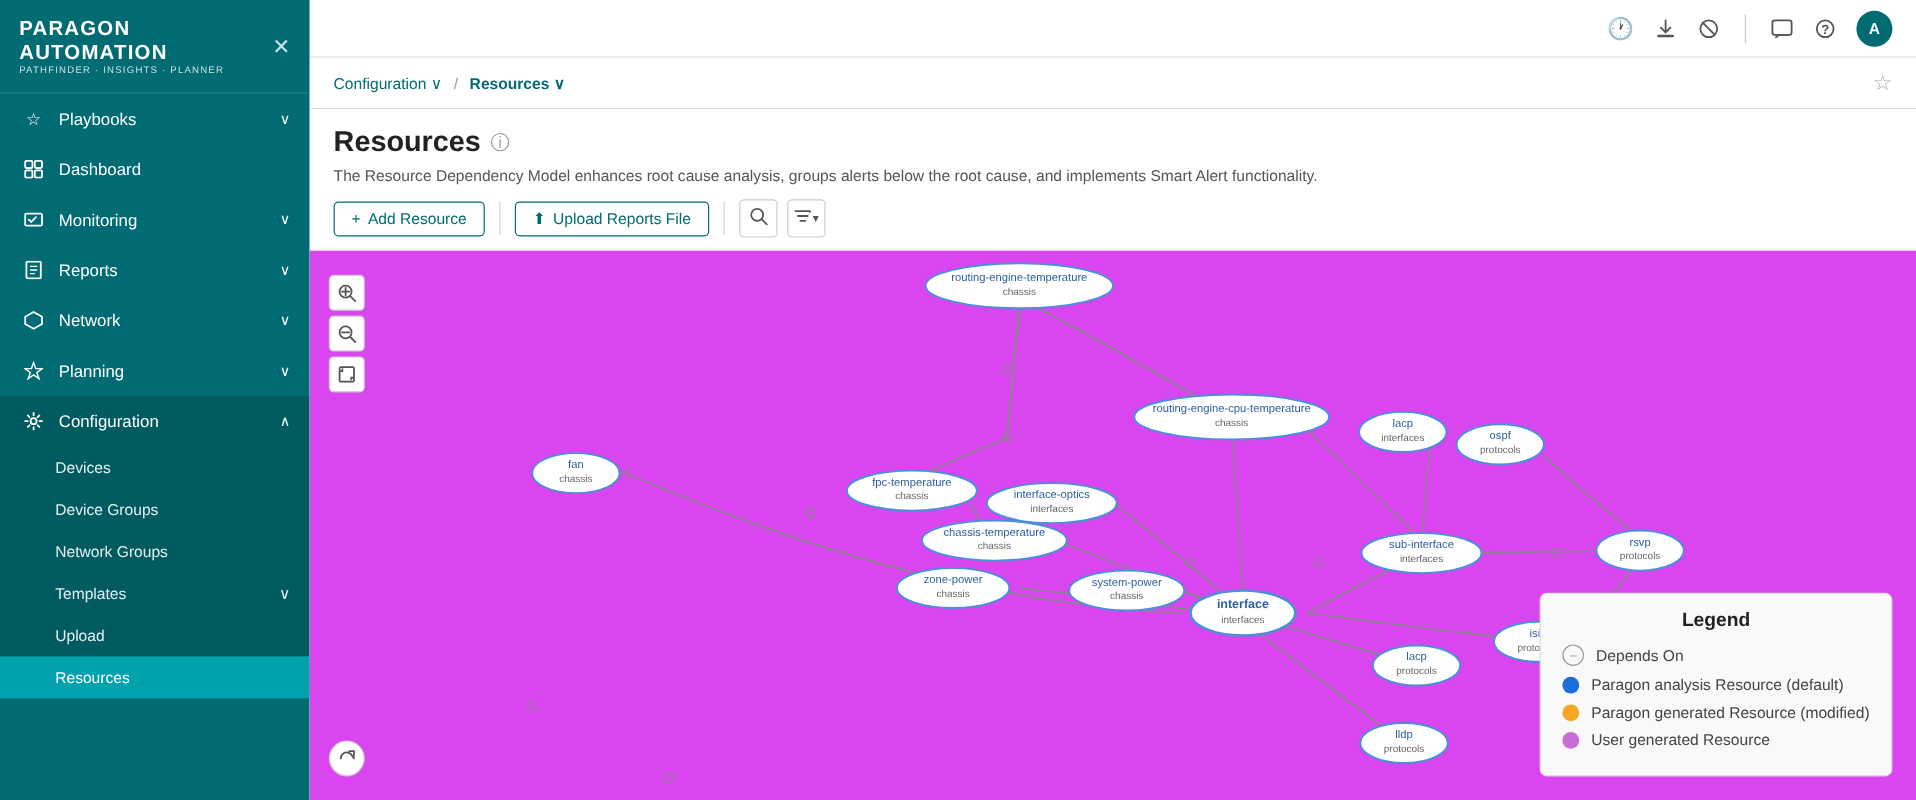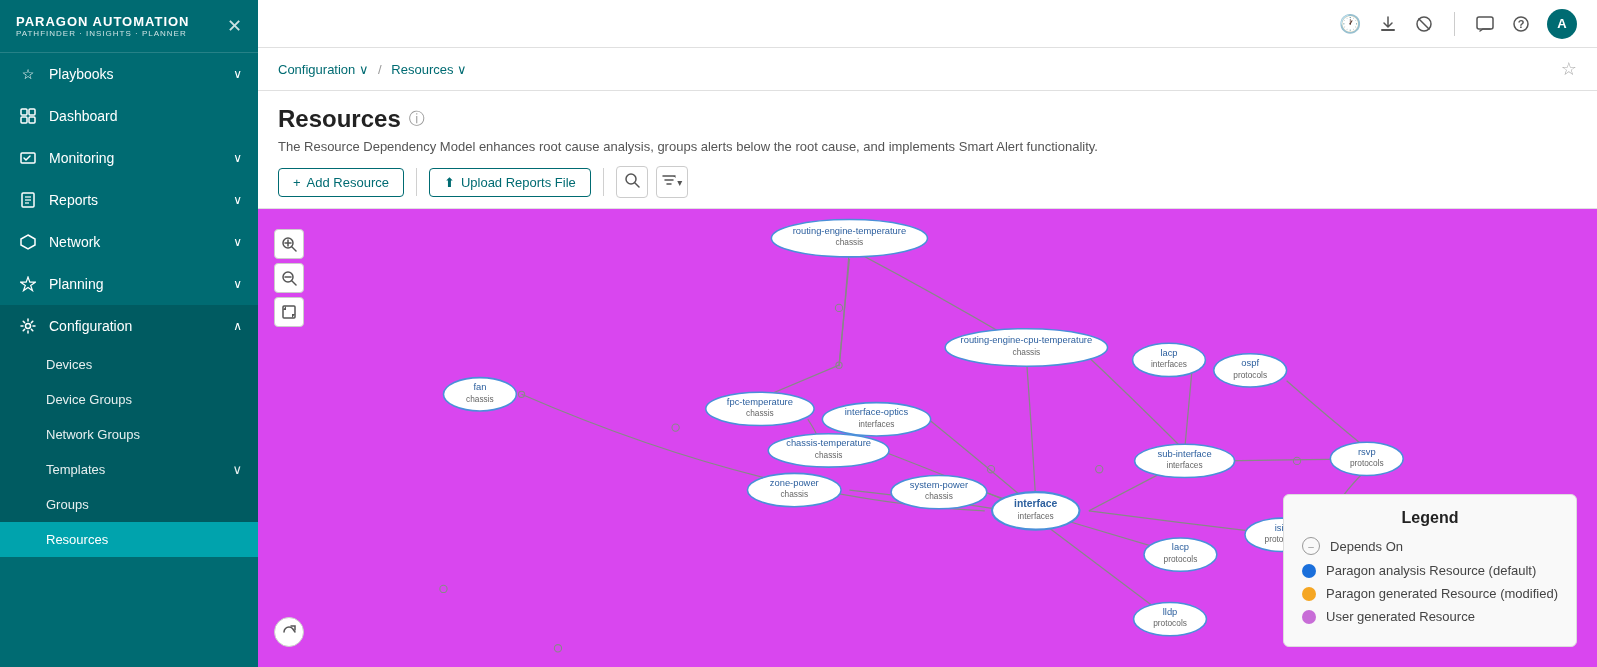--- a/index.html
+++ b/index.html
@@ -17,21 +17,21 @@
       overflow-y: auto;
     }
     .sidebar-header {
       display: flex;
       align-items: center;
       justify-content: space-between;
       padding: 14px 16px;
       border-bottom: 1px solid rgba(255,255,255,0.15);
     }
     .sidebar-logo { display: flex; flex-direction: column; }
-    .sidebar-logo-title { font-size: 13px; font-weight: bold; letter-spacing: 1px; }
+    .sidebar-logo-title { font-size: 17px; font-weight: bold; letter-spacing: 1px; }
     .sidebar-logo-sub { font-size: 8px; letter-spacing: 1px; opacity: 0.8; }
     .sidebar-close { cursor: pointer; opacity: 0.8; font-size: 18px; }
 
     .sidebar-nav { flex: 1; }
     .nav-item {
       display: flex;
       align-items: center;
       padding: 13px 16px;
       cursor: pointer;
       font-size: 14px;
@@ -103,21 +103,21 @@
       background: #fff;
       padding: 10px 20px;
       display: flex;
       align-items: center;
       justify-content: space-between;
       border-bottom: 1px solid #e0e0e0;
       font-size: 13px;
       color: #555;
     }
     .breadcrumb-bar a { color: #006b72; text-decoration: none; cursor: pointer; }
-    .breadcrumb-bar .active { color: #006b72; font-weight: 400; }
+    .breadcrumb-bar .active { color: #006b72; font-weight: 700; }
     .breadcrumb-sep { margin: 0 6px; color: #999; }
     .breadcrumb-star { color: #aaa; font-size: 18px; cursor: pointer; }
 
     
     .page-header {
       background: #fff;
       padding: 14px 20px 0 20px;
       border-bottom: 1px solid #e0e0e0;
     }
     .page-title-row {
@@ -334,21 +334,21 @@
         <span>Device Groups</span>
       </div>
       <div class="nav-subitem">
         <span>Network Groups</span>
       </div>
       <div class="nav-subitem">
         <span>Templates</span>
         <span style="margin-left:auto;">∨</span>
       </div>
       <div class="nav-subitem">
-        <span>Groups</span>
+        <span>Upload</span>
       </div>
       <div class="nav-subitem active">
         <span>Resources</span>
       </div>
     </div>
   </nav>
 </div>
 
 <div class="main-content">
 

